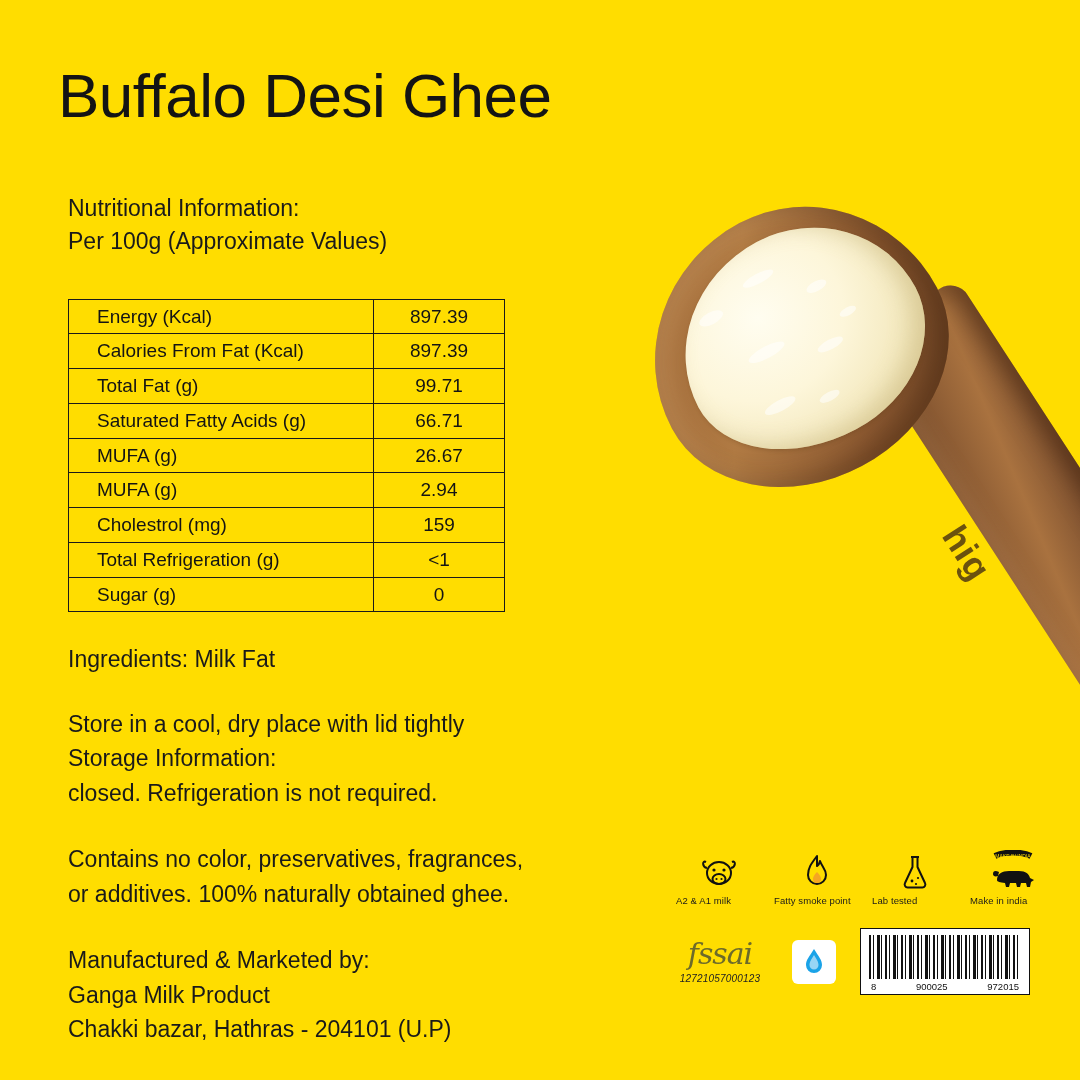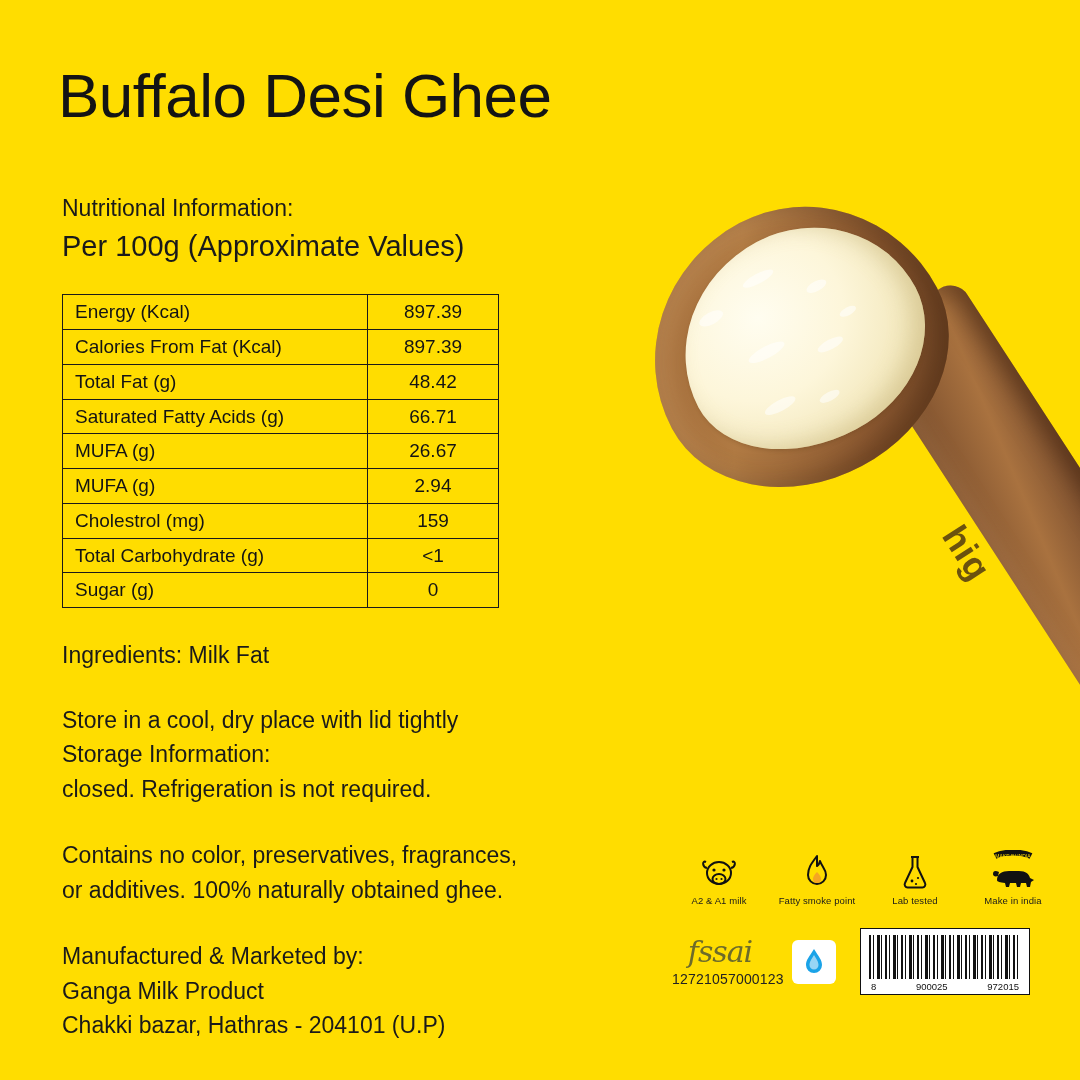--- a/index.html
+++ b/index.html
@@ -29,47 +29,47 @@
     font-size: 62px;
     font-weight: 500;
     letter-spacing: -0.5px;
     color: #141414;
     line-height: 1.1;
   }
 
   
   .left-col {
     position: absolute;
-    left: 62px;
+    left: 68px;
     top: 192px;
     width: 600px;
   }
   .sec-heading {
     font-size: 23px;
     color: #1a1a1a;
     line-height: 1.45;
     margin: 0;
   }
   .sec-sub {
-    font-size: 29px;
+    font-size: 23px;
     color: #1a1a1a;
     line-height: 1.45;
-    margin: 0 0 27px 0;
+    margin: 0 0 40px 0;
   }
 
   
   table.nutri {
     border-collapse: collapse;
     width: 437px;
     table-layout: fixed;
   }
   table.nutri td {
     border: 1.5px solid #1a1a1a;
     font-size: 19px;
-    padding: 5px 0 5px 12px;
+    padding: 5px 0 5px 28px;
     height: 21px;
     line-height: 1.25;
     color: #141414;
   }
   table.nutri td.val {
     text-align: center;
     padding-left: 0;
     width: 130px;
   }
 
@@ -150,21 +150,21 @@
     position: absolute;
     left: 676px;
     top: 848px;
     width: 380px;
     display: flex;
     justify-content: space-between;
     align-items: flex-end;
   }
   .badge {
     width: 86px;
-    text-align: center;
+    text-align: left;
   }
   .badge .glyph {
     height: 42px;
     display: flex;
     align-items: flex-end;
     justify-content: center;
   }
   .badge .cap {
     font-size: 9.5px;
     color: #1a1a1a;
@@ -188,24 +188,25 @@
   }
   .fssai-logo {
     font-family: "DejaVu Serif", serif;
     font-size: 30px;
     font-style: italic;
     color: #6d6b2a;
     letter-spacing: -1px;
     line-height: 1;
   }
   .fssai-num {
-    font-size: 14px;
+    font-size: 10px;
     color: #222;
     margin-top: 4px;
     letter-spacing: .2px;
+    font-style: italic;
   }
   .recycle {
     width: 44px;
     height: 44px;
     background: #ffffff;
     border-radius: 6px;
     display: flex;
     align-items: center;
     justify-content: center;
   }
@@ -268,40 +269,40 @@
         <tr>
           <td>Energy (Kcal)</td>
           <td class="val">897.39</td>
         </tr>
         <tr>
           <td>Calories From Fat (Kcal)</td>
           <td class="val">897.39</td>
         </tr>
         <tr>
           <td>Total Fat (g)</td>
-          <td class="val">48.42</td>
+          <td class="val">99.71</td>
         </tr>
         <tr>
           <td>Saturated Fatty Acids (g)</td>
           <td class="val">66.71</td>
         </tr>
         <tr>
           <td>MUFA (g)</td>
           <td class="val">26.67</td>
         </tr>
         <tr>
           <td>MUFA (g)</td>
           <td class="val">2.94</td>
         </tr>
         <tr>
           <td>Cholestrol (mg)</td>
           <td class="val">159</td>
         </tr>
         <tr>
-          <td>Total Carbohydrate (g)</td>
+          <td>Total Refrigeration (g)</td>
           <td class="val">&lt;1</td>
         </tr>
         <tr>
           <td>Sugar (g)</td>
           <td class="val">0</td>
         </tr>
       </tbody>
     </table>
 
     <div class="block-ingredients">

